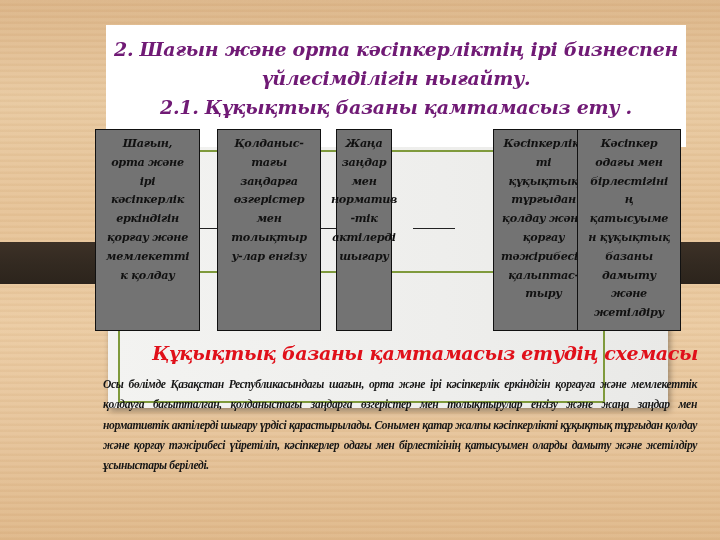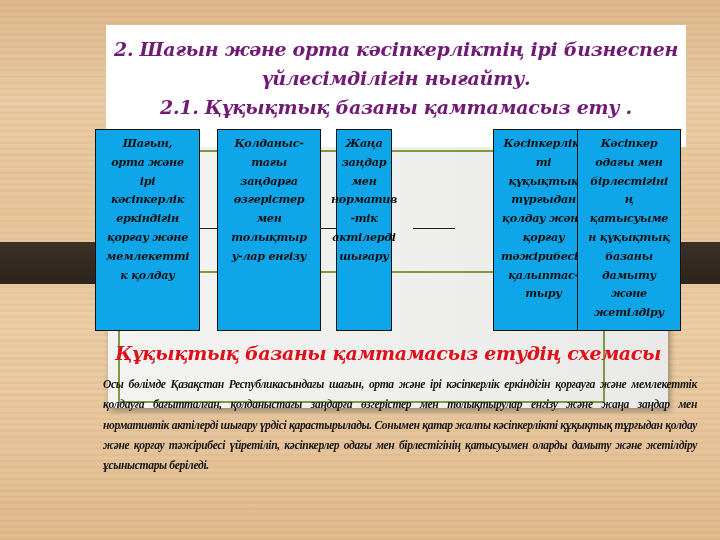--- a/index.html
+++ b/index.html
@@ -33,35 +33,36 @@
     .title-line {
       position: absolute; left: 106px; width: 580px; text-align: center;
       color: #701a75; font-style: italic; font-weight: bold;
       font-family: "DejaVu Serif", serif; font-size: 19px; line-height: 22px;
       letter-spacing: -0.3px;
     }
     .connector {
       position: absolute; top: 228px; height: 1px; background: #222;
     }
     .box {
-      position: absolute; top: 129px; height: 202px; background: #0ea5e9;
+      position: absolute; top: 129px; height: 202px; background: #737373;
       border: 1px solid #111; box-sizing: border-box;
       display: flex; justify-content: center;
       padding-top: 4px;
     }
     .box-text {
       text-align: center; font-style: italic; font-weight: bold;
       font-family: "DejaVu Serif", serif; font-size: 11.2px; line-height: 18.8px;
       color: #111; white-space: pre-line; letter-spacing: -0.3px;
     }
     .schema-caption {
       position: absolute; left: 108px; top: 340px; width: 560px; text-align: center;
       color: #e0101a; font-style: italic; font-weight: bold;
       font-family: "DejaVu Serif", serif; font-size: 19px; line-height: 26px;
       letter-spacing: -0.4px;
+      padding-left: 37px;
     }
     .body-text {
       position: absolute; left: 103px; top: 375px; width: 594px;
       font-style: italic; font-weight: bold; color: #151515;
       font-family: Liberation Serif, serif; font-size: 11.6px; line-height: 20.3px;
       text-align: justify; letter-spacing: -0.35px;
     }
   </style>
 </head>
 <body>

